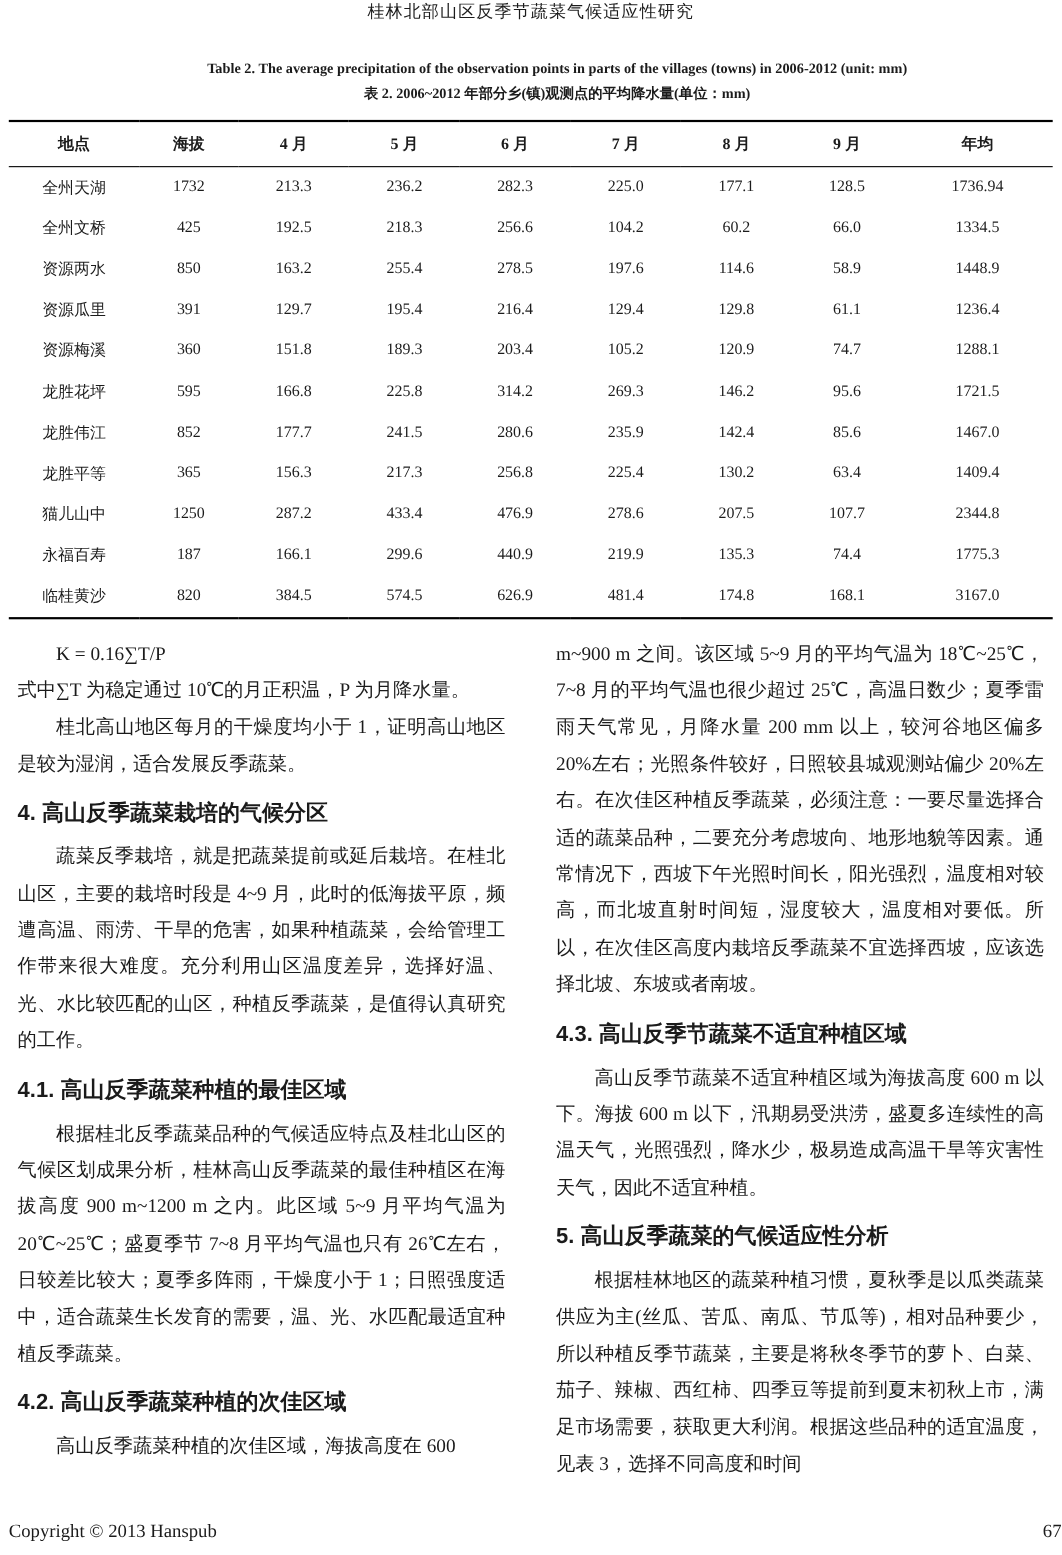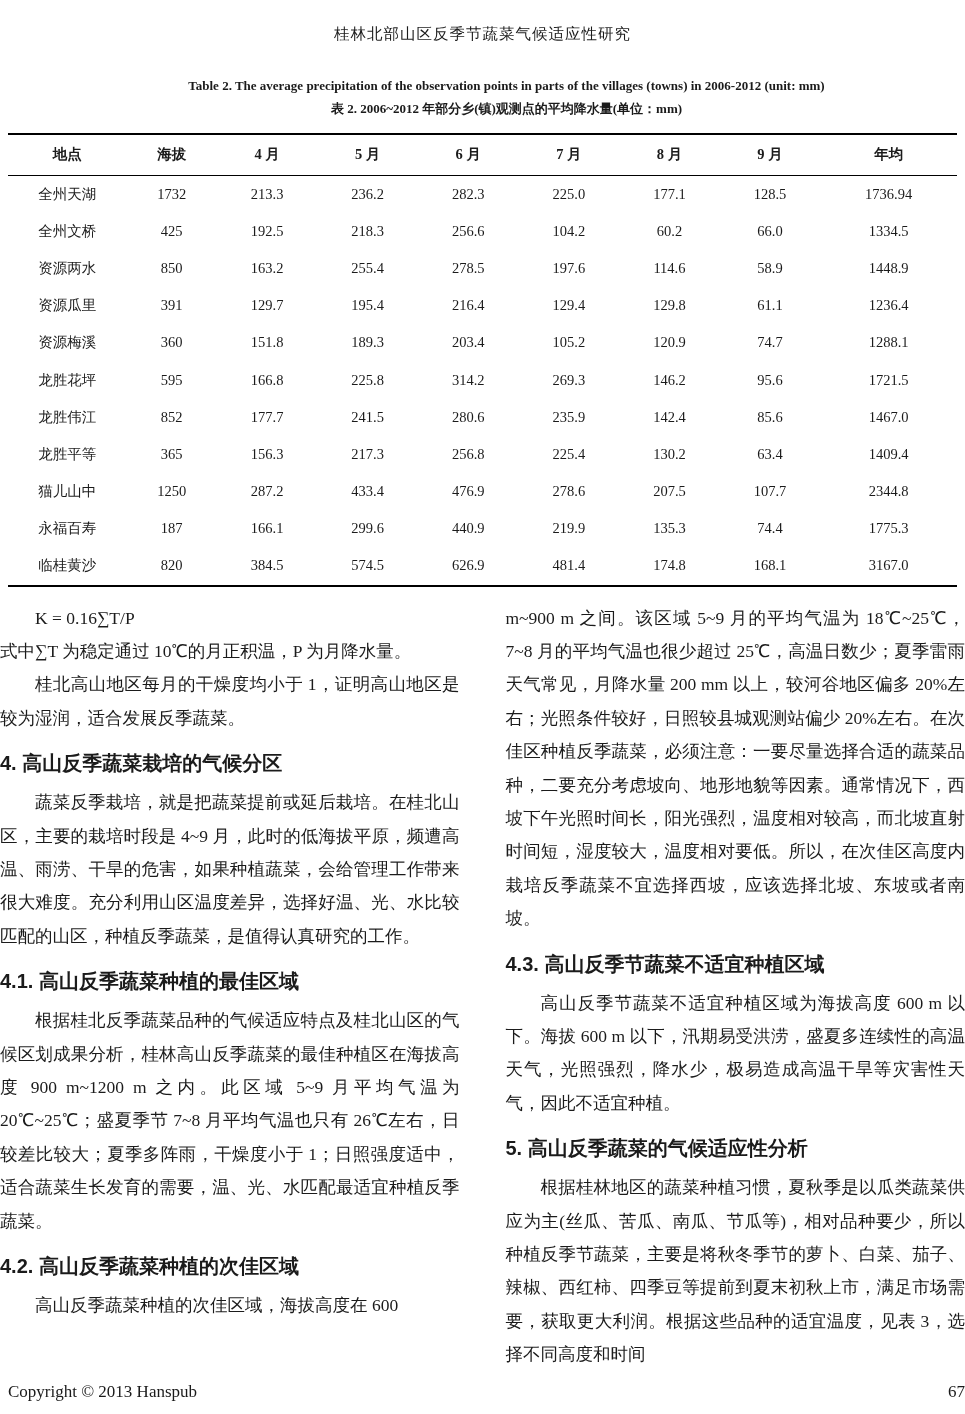--- a/index.html
+++ b/index.html
@@ -7,21 +7,21 @@
     position: relative;
     width: 965px;
     height: 1414px;
     background: #ffffff;
     color: #1b1b1b;
     font-family: "Liberation Serif", serif;
     overflow: hidden;
   }
   .running-head {
     text-align: center;
-    padding-top: 24px;
+    padding-top: 0;
     font-size: 15.5px;
     letter-spacing: 1px;
   }
   .captions {
     text-align: center;
     margin-top: 30px;
     font-weight: bold;
     line-height: 1.75;
     margin-left: 48px;
   }
@@ -43,21 +43,21 @@
     vertical-align: middle;
   }
   table.data-table td {
     height: 35.2px;
     text-align: center;
     vertical-align: middle;
   }
   .content {
     display: flex;
     gap: 46px;
-    padding: 0 0;
+    padding: 0 16px;
     margin-top: 15px;
   }
   .col { flex: 1; min-width: 0; text-align: justify; }
   .para, .formula {
     margin: 0;
     font-size: 17.5px;
     line-height: 33.4px;
   }
   .indent { text-indent: 2em; }
   .formula { text-indent: 2em; }

